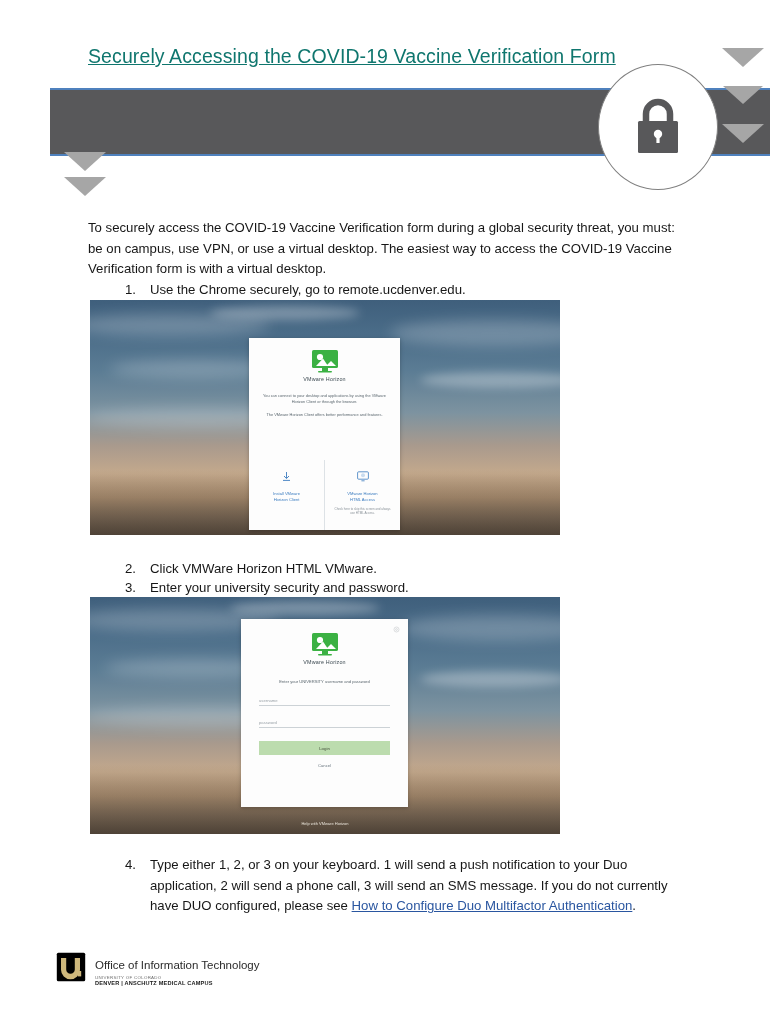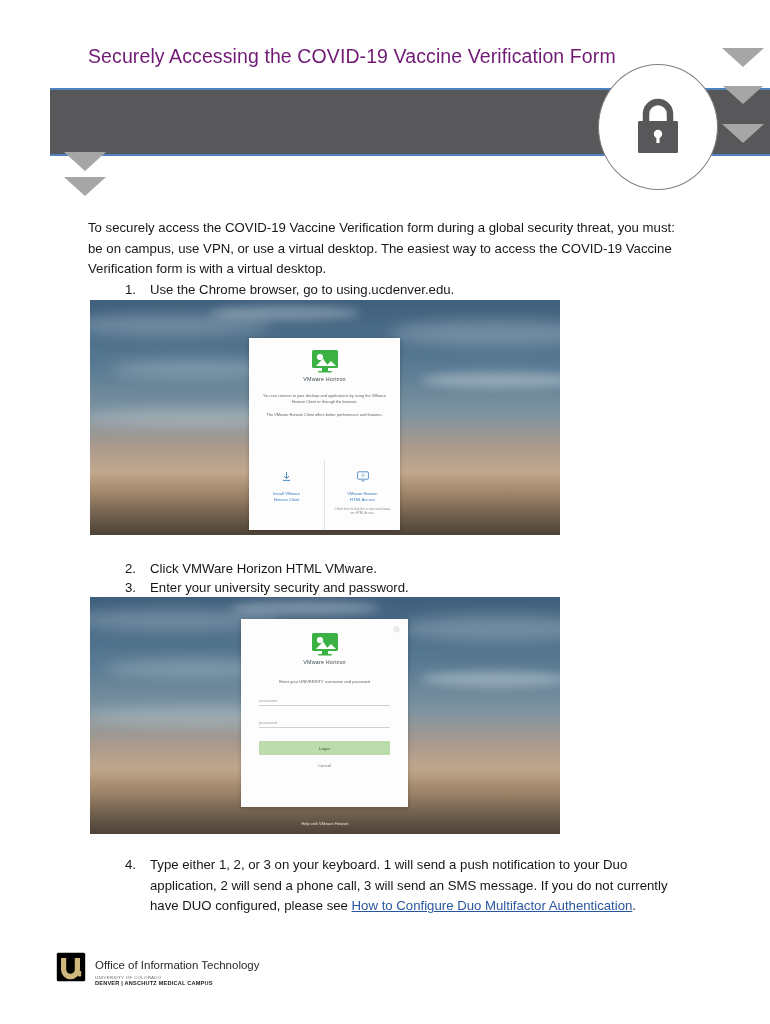--- a/index.html
+++ b/index.html
@@ -16,23 +16,24 @@
     color: #1a1a1a;
   }
 
   
   #doc-title {
     position: absolute;
     left: 88px;
     top: 45px;
     font-size: 19.5px;
     font-weight: 400;
-    color: #701a75;
+    color: #0f766e;
     letter-spacing: 0.1px;
     white-space: nowrap;
+    text-decoration: underline;
   }
 
   #header-band {
     position: absolute;
     left: 50px;
     top: 88px;
     width: 720px;
     height: 68px;
     background: #58585a;
     border-top: 2px solid #4f81bd;
@@ -319,21 +320,21 @@
     <rect x="8" y="25" width="40" height="32" rx="1.5" fill="#58585a"></rect>
     <circle cx="28" cy="38" r="4.2" fill="#ffffff"></circle>
     <rect x="26.4" y="38" width="3.2" height="9" fill="#ffffff"></rect>
   </svg>
 </div>
 
 <p id="intro-para">To securely access the COVID-19 Vaccine Verification form during a global security threat, you must: be on campus, use VPN, or use a virtual desktop. The easiest way to access the COVID-19 Vaccine Verification form is with a virtual desktop.</p>
 
 <div class="step" id="step-1">
   <span class="num">1.</span>
-  <span class="txt">Use the Chrome browser, go to using.ucdenver.edu.</span>
+  <span class="txt">Use the Chrome securely, go to remote.ucdenver.edu.</span>
 </div>
 
 <div class="shot" id="shot-1">
   <div class="sky"></div>
   <div class="cloud thin" style="left:-20px; top:14px; width:200px; height:22px;"></div>
   <div class="cloud" style="left:120px; top:6px; width:150px; height:14px;"></div>
   <div class="cloud thin" style="left:300px; top:20px; width:210px; height:26px;"></div>
   <div class="cloud thin" style="left:20px; top:60px; width:170px; height:18px;"></div>
   <div class="cloud" style="left:330px; top:72px; width:160px; height:16px;"></div>
   <div class="cloud thin" style="left:-10px; top:108px; width:240px; height:20px;"></div>

